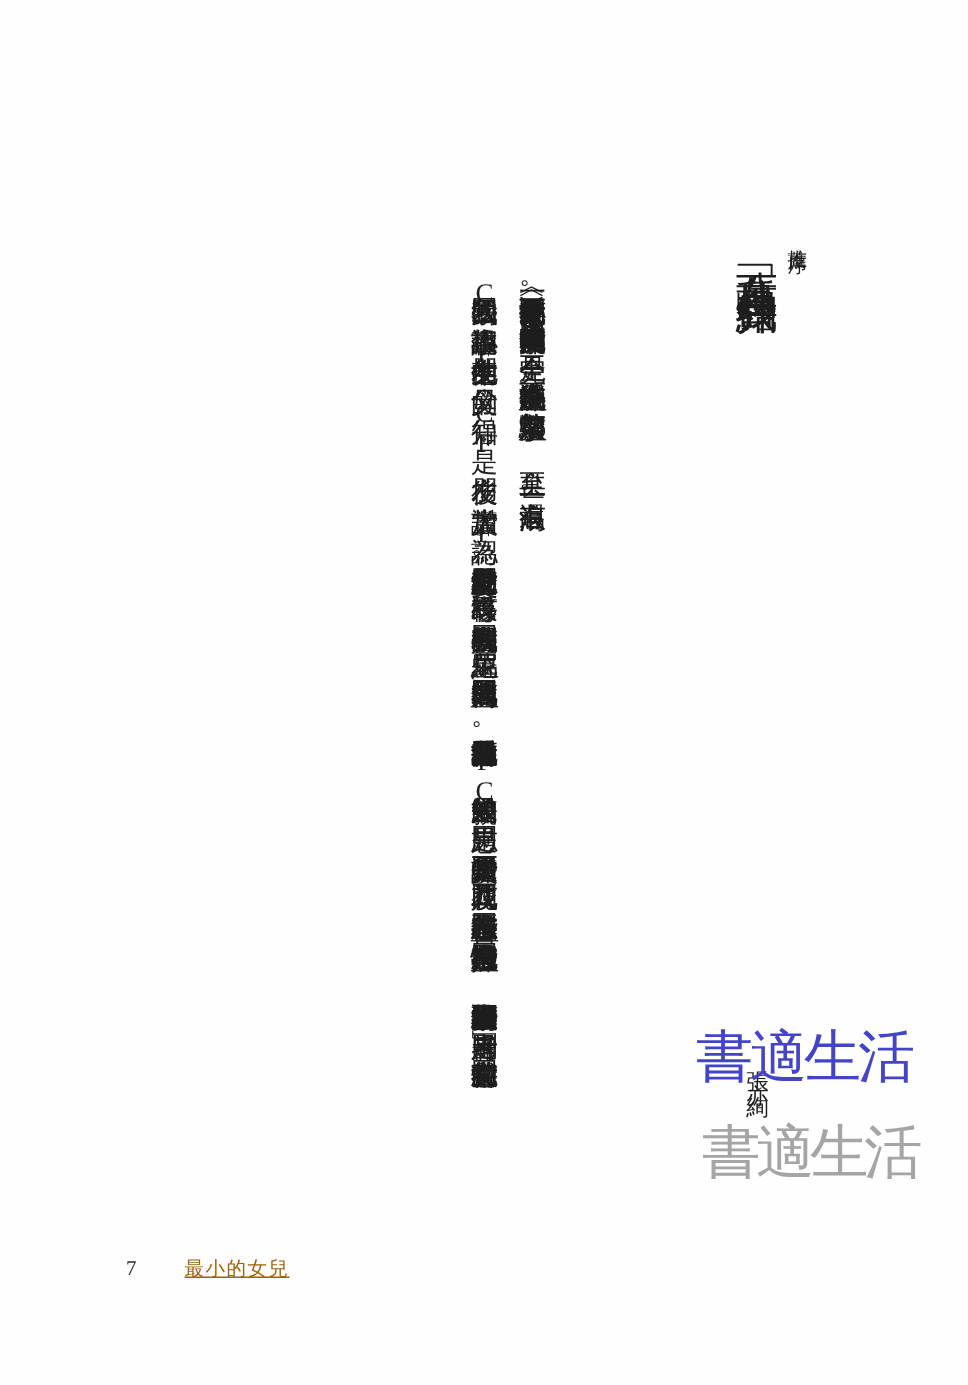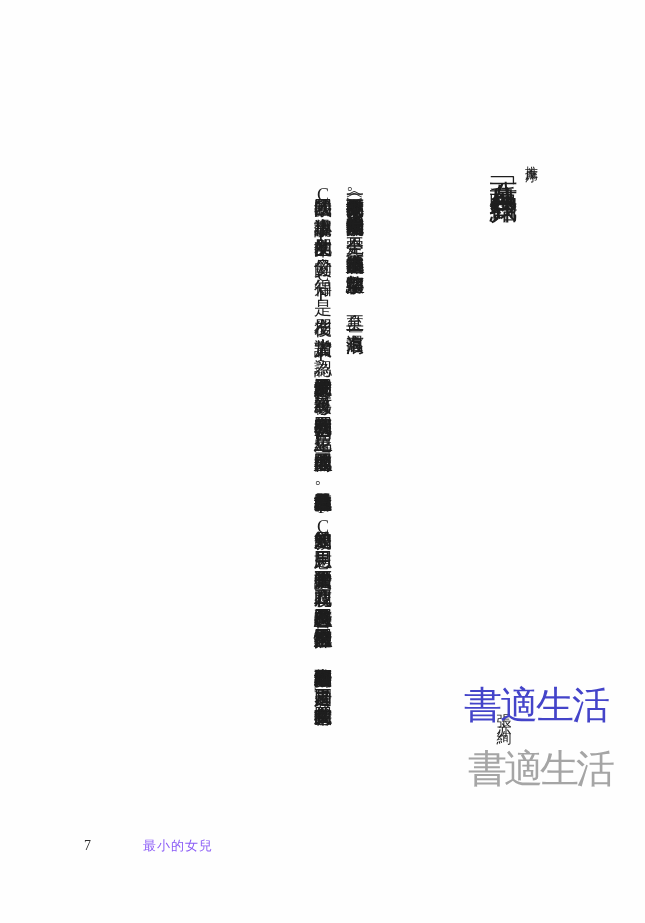--- a/index.html
+++ b/index.html
@@ -95,24 +95,25 @@
     left: 84px;
     top: 837px;
     display: flex;
     align-items: baseline;
   }
   .pnum {
     font-size: 14px;
     color: #2a2a2a;
   }
   .ptitle {
-    margin-left: 52px;
+    margin-left: 32px;
     font-size: 13px;
     letter-spacing: 1px;
-    color: #8b5cf6;
+    color: #a16207;
+    text-decoration: underline;
   }
 </style>
 </head>
 <body>
 
 <div class="page">
 
   <div class="shoulder vtext">推薦序</div>
 
   <h1 class="title vtext">八百萬種「自我介紹」</h1>

